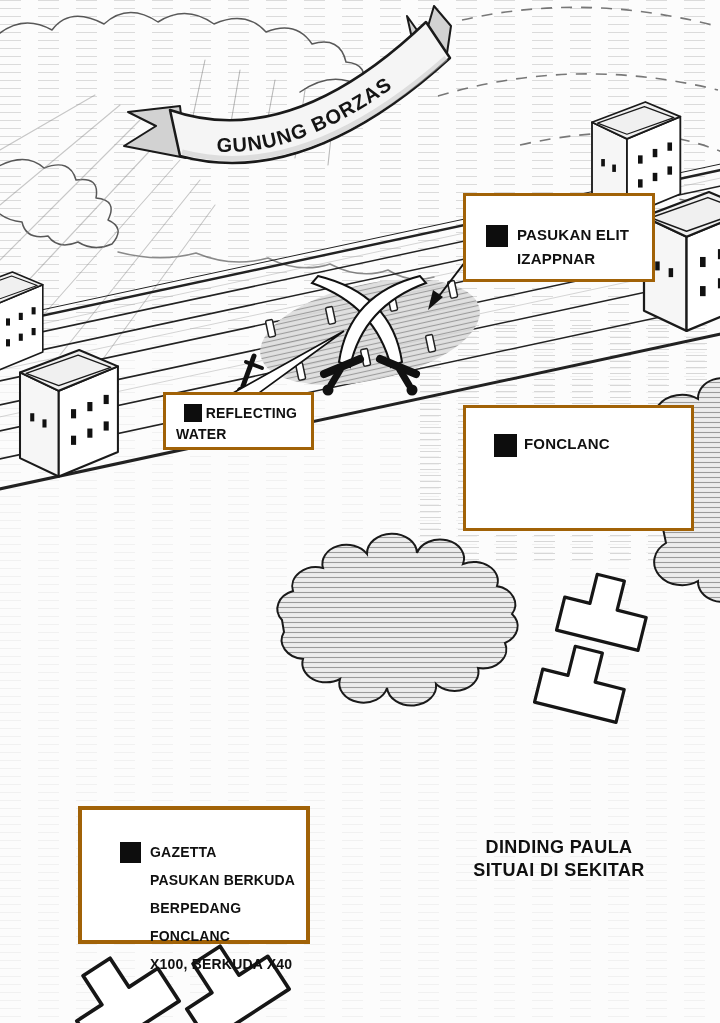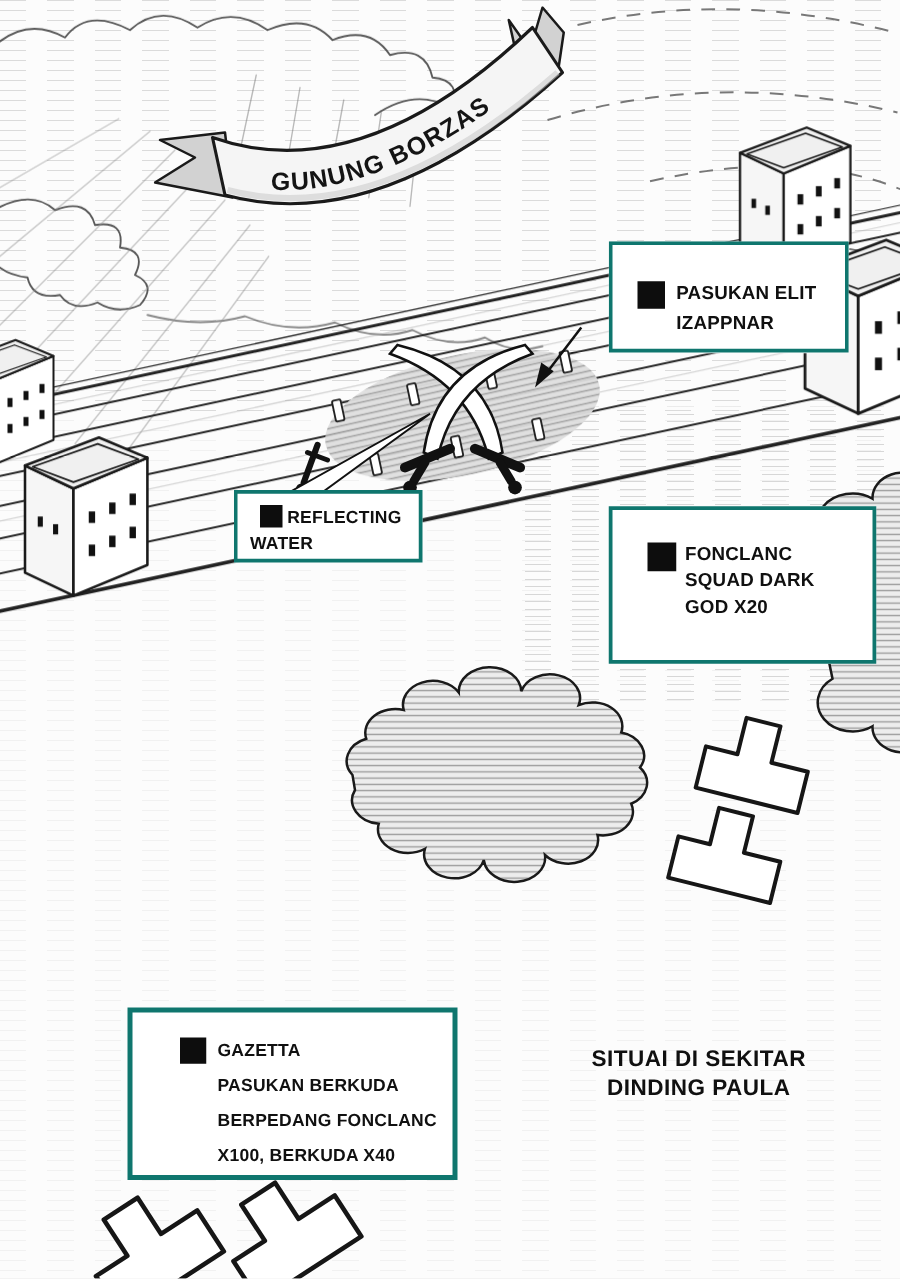--- a/index.html
+++ b/index.html
@@ -14,33 +14,33 @@
     mask-image:repeating-linear-gradient(90deg,#000 0 21px,transparent 21px 38px);
   }
   #tex-global{left:0;top:0;width:720px;height:1023px;opacity:.15;}
   #tex-top{left:0;top:0;width:720px;height:330px;opacity:.30;}
   #tex-mid{left:420px;top:325px;width:300px;height:240px;opacity:.45;
     background:repeating-linear-gradient(180deg, rgba(50,50,50,.4) 0 1px, transparent 1px 6px);}
   #art{position:absolute;left:0;top:0;}
   svg text{font-family:"Liberation Sans",sans-serif;}
 
   .callout{
-    position:absolute;background:#fff;border:3px solid #0f766e;box-sizing:border-box;
-    font-weight:700;letter-spacing:.2px;color:#101010;margin-left:24px;
+    position:absolute;background:#fff;border:3px solid #a16207;box-sizing:border-box;
+    font-weight:700;letter-spacing:.2px;color:#101010;
   }
   .row{display:flex;align-items:flex-start;}
   .sq{display:inline-block;background:#0d0d0d;flex:0 0 auto;}
   #co-elite{left:463px;top:193px;width:192px;height:89px;padding:27px 8px 0 20px;font-size:15px;line-height:1.6;}
   #co-elite .sq{width:22px;height:22px;margin-right:9px;margin-top:2px;}
   #co-reflect{left:163px;top:392px;width:151px;height:58px;padding:8px 6px 0 10px;font-size:14px;line-height:1.5;}
   #co-reflect .sq{width:18px;height:18px;margin-right:4px;margin-top:1px;}
   #co-reflect .center-line{text-align:left;}
-  #co-fonclanc{left:463px;top:405px;width:214px;height:126px;padding:25px 18px 0 28px;font-size:15px;line-height:1.4;}
+  #co-fonclanc{left:463px;top:405px;width:231px;height:126px;padding:25px 18px 0 28px;font-size:15px;line-height:1.4;}
   #co-fonclanc .sq{width:23px;height:23px;margin-right:7px;margin-top:1px;}
-  #co-gazetta{left:78px;top:806px;width:264px;height:138px;padding:16px 6px 0 38px;font-size:14px;line-height:2.0;border-width:4px;}
+  #co-gazetta{left:78px;top:806px;width:232px;height:138px;padding:28px 6px 0 38px;font-size:14px;line-height:2.0;border-width:4px;}
   #co-gazetta .sq{width:21px;height:21px;margin-right:9px;margin-top:4px;}
   #caption{
     position:absolute;left:448px;top:836px;width:222px;text-align:center;
     font-weight:700;font-size:18px;line-height:1.3;letter-spacing:.4px;color:#101010;
   }
 </style>
 </head>
 <body>
 
 <div id="page">
@@ -208,35 +208,34 @@
       <div>REFLECTING</div>
     </div>
     <div class="center-line">WATER</div>
   </div>
 
   <div class="callout" id="co-fonclanc">
     <div class="row">
       <span class="sq"></span>
       <div>
         <div>FONCLANC</div>
-        <div>SQUAD DARK GOD X20</div>
       </div>
     </div>
   </div>
 
   <div class="callout" id="co-gazetta">
     <div class="row">
       <span class="sq"></span>
       <div>
         <div>GAZETTA</div>
         <div>PASUKAN BERKUDA</div>
         <div>BERPEDANG FONCLANC</div>
         <div>X100, BERKUDA X40</div>
       </div>
     </div>
   </div>
 
   <div id="caption">
+    <div>DINDING PAULA</div>
     <div>SITUAI DI SEKITAR</div>
-    <div>DINDING PAULA</div>
   </div>
 
 </div>
 
 </body></html>

